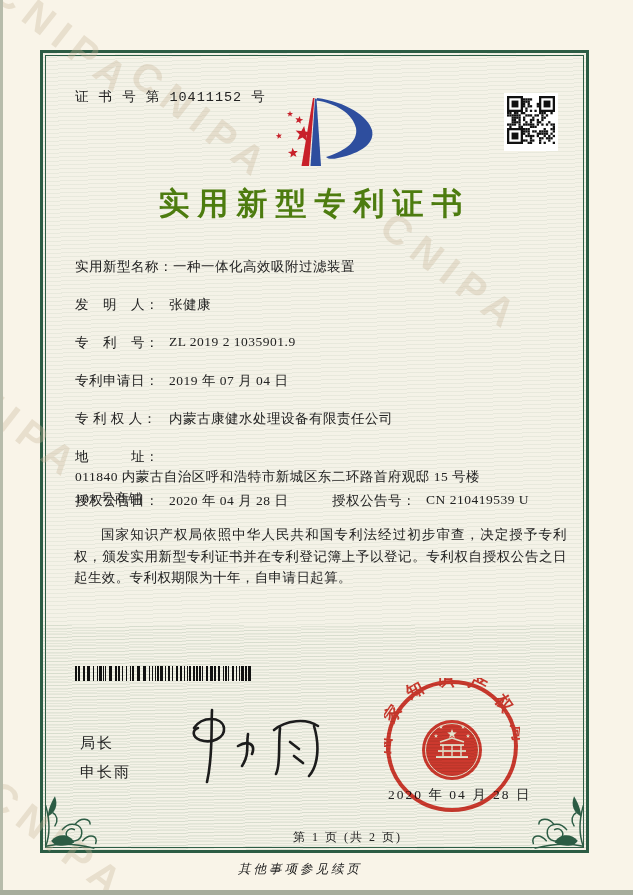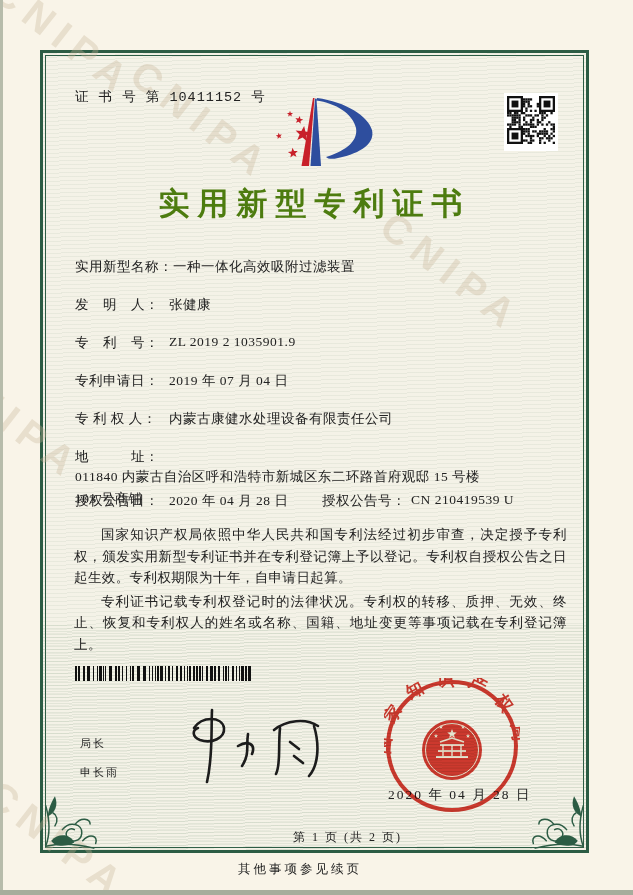--- a/index.html
+++ b/index.html
@@ -39,30 +39,30 @@
   
   .cert-no{left:75px;top:88px;font-size:13.5px;letter-spacing:1px;z-index:3;font-family:Liberation Mono, monospace;}
   .title{
     left:40px;top:183px;width:549px;text-align:center;z-index:3;
     font-size:31px;font-weight:700;letter-spacing:8px;color:#4d7c0f;
   }
   .frow{position:absolute;left:75px;width:500px;font-size:13.5px;letter-spacing:.5px;z-index:3;}
   .flabel{display:inline-block;min-width:94px;}
   .fvalue{display:inline-block;vertical-align:top;}
   .fvalue.wide{width:412px;line-height:22px;}
-  .pair2{position:absolute;left:242px;top:0;text-align:center;}
+  .pair2{position:absolute;left:257px;top:0;}
   .paras{left:72px;top:522px;width:497px;z-index:3;font-size:13.5px;line-height:21.5px;text-align:justify;letter-spacing:.4px;}
   .paras p{margin:2px;text-indent:2em;}
   .barcode{left:75px;top:666px;z-index:3;}
-  .signer{left:80px;top:729px;z-index:3;font-size:11px;letter-spacing:2px;line-height:29px;}
+  .signer{left:80px;top:729px;z-index:3;font-size:15px;letter-spacing:2px;line-height:29px;}
   .signature{left:182px;top:704px;z-index:4;}
   .seal{left:384px;top:678px;z-index:5;mix-blend-mode:multiply;opacity:.92;}
   .seal-date{left:388px;top:786px;z-index:4;font-size:13.5px;letter-spacing:2px;}
   .page-info{left:40px;top:829px;width:549px;text-align:center;font-size:12px;letter-spacing:2px;z-index:3;padding-left:33px;}
-  .cont-note{left:0;top:861px;width:600px;text-align:center;font-size:12.5px;letter-spacing:3px;z-index:3;}
+  .cont-note{left:0;top:861px;width:600px;text-align:center;font-size:12.5px;letter-spacing:3px;z-index:3;font-style:italic;}
   .ornament{z-index:4;}
   .orn-br{transform:scaleX(-1);}
   .qr{left:504px;top:93px;z-index:3;background:#fff;padding:3px;}
   .logo{left:268px;top:90px;z-index:3;}
 </style>
 </head>
 <body>
 
 <svg width="0" height="0" style="position:absolute" aria-hidden="true">
   <defs>
@@ -280,21 +280,20 @@
 </div>
 <div class="frow" style="top:492px">
   <span class="flabel">授权公告日：</span><span class="fvalue">2020 年 04 月 28 日</span>
   <span class="pair2">
     <span class="flabel">授权公告号：</span><span class="fvalue">CN 210419539 U</span>
   </span>
 </div>
 
 <div class="abs paras">
   <p>国家知识产权局依照中华人民共和国专利法经过初步审查，决定授予专利权，颁发实用新型专利证书并在专利登记簿上予以登记。专利权自授权公告之日起生效。专利权期限为十年，自申请日起算。</p>
-  <p>专利证书记载专利权登记时的法律状况。专利权的转移、质押、无效、终止、恢复和专利权人的姓名或名称、国籍、地址变更等事项记载在专利登记簿上。</p>
 </div>
 
 <div class="abs barcode">
   <svg id="barcode-bars" width="176" height="15" viewBox="0 0 176 15" fill="#111">
       <rect x="0" y="0" width="2" height="15"></rect>
       <rect x="3" y="0" width="2" height="15"></rect>
       <rect x="8" y="0" width="2" height="15"></rect>
       <rect x="12" y="0" width="3" height="15"></rect>
       <rect x="18" y="0" width="1" height="15"></rect>
       <rect x="22" y="0" width="1" height="15"></rect>

